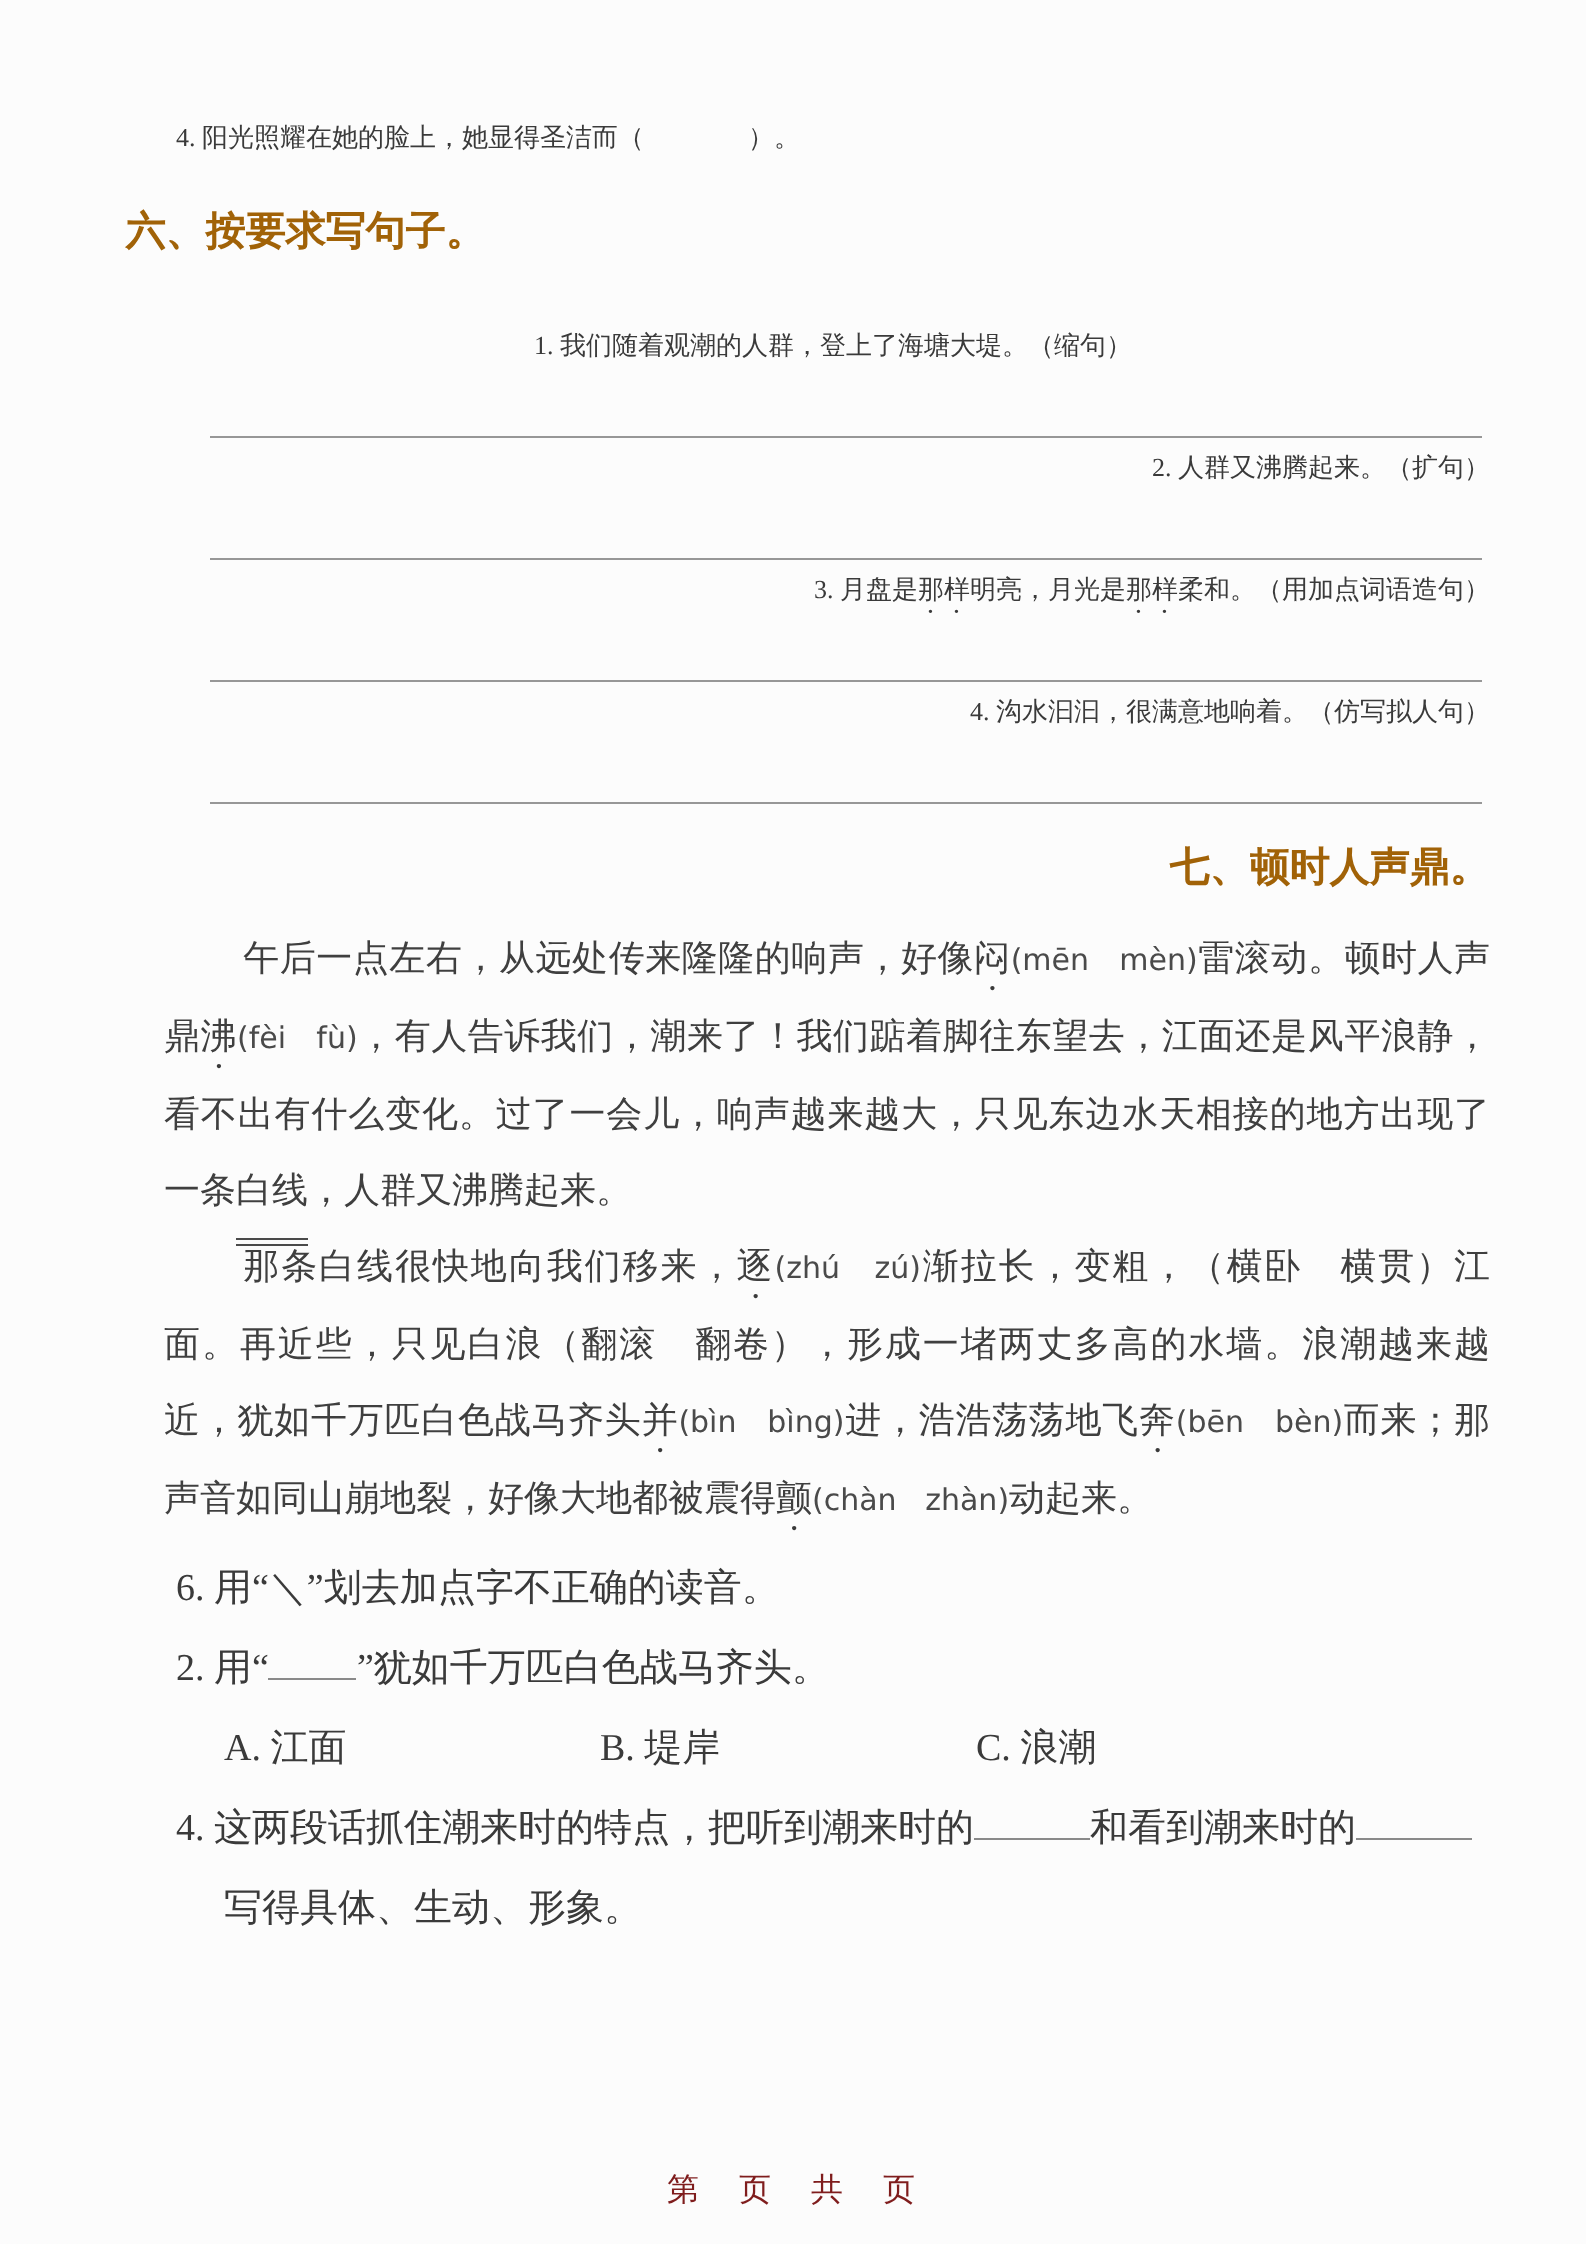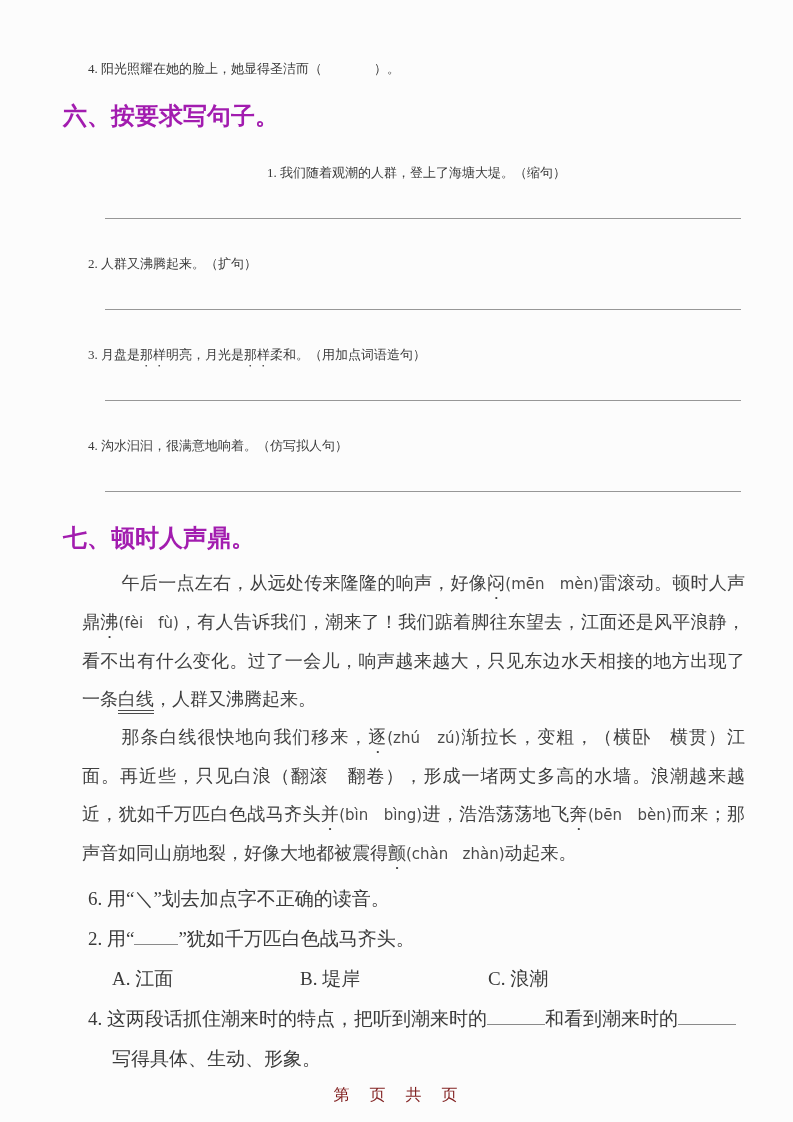--- a/index.html
+++ b/index.html
@@ -12,50 +12,50 @@
     overflow:hidden;
     box-sizing:border-box;
     padding:48px 48px 0 63px;
   }
   .q-item{
     font-size:13px;line-height:30px;
     padding-left:49px;text-indent:-24px;
     margin-top:0;
   }
   .sec-header{
-    font-size:24px;line-height:32px;
-    font-weight:700;color:#a21caf;
+    font-size:20px;line-height:32px;
+    font-weight:700;color:#a16207;
     margin-top:16px;
     font-family:Liberation Serif, serif;
   }
   .mt-first{margin-top:6px;}
   .mt-item{margin-top:26px;text-align:center;}
   .answer-line{
     height:0;border-bottom:1.5px solid #979797;
     margin:30px 0 0 42px;width:636px;
   }
-  .gap-line{margin-top:30px;}
+  .gap-line{text-align:right;}
   .passage{
     margin-left:19px;margin-top:10px;
     font-size:18px;line-height:38px;
     text-align:justify;
     color:#3f3f3f;
   }
   .passage p{margin:0;text-indent:2.2em;}
   .pinyin{
     font-family:"DejaVu Sans","Liberation Sans",sans-serif;
     font-size:15px;white-space:pre;color:#4a4a4a;
   }
   .em-dot{
     -webkit-text-emphasis:filled dot #3a3a3a;
     -webkit-text-emphasis-position:under right;
     text-emphasis:filled dot #3a3a3a;
     text-emphasis-position:under right;
   }
-  .dbl-underline{border-bottom:4px double #4a4a4a;padding-bottom:1px;}
+  .dbl-underline{border-bottom:4px double #4a4a4a;padding-bottom:14px;}
   .questions{margin-top:6px;}
   .question{font-size:19px;line-height:40px;padding-left:49px;text-indent:-24px;}
   .blank-single{
     display:inline-block;width:44px;height:14px;
     border-bottom:1.5px solid #8a8a8a;text-indent:0;
   }
   .blank-double{
     display:inline-block;width:46px;height:14px;
     border-bottom:4px double #555;text-indent:0;
   }

